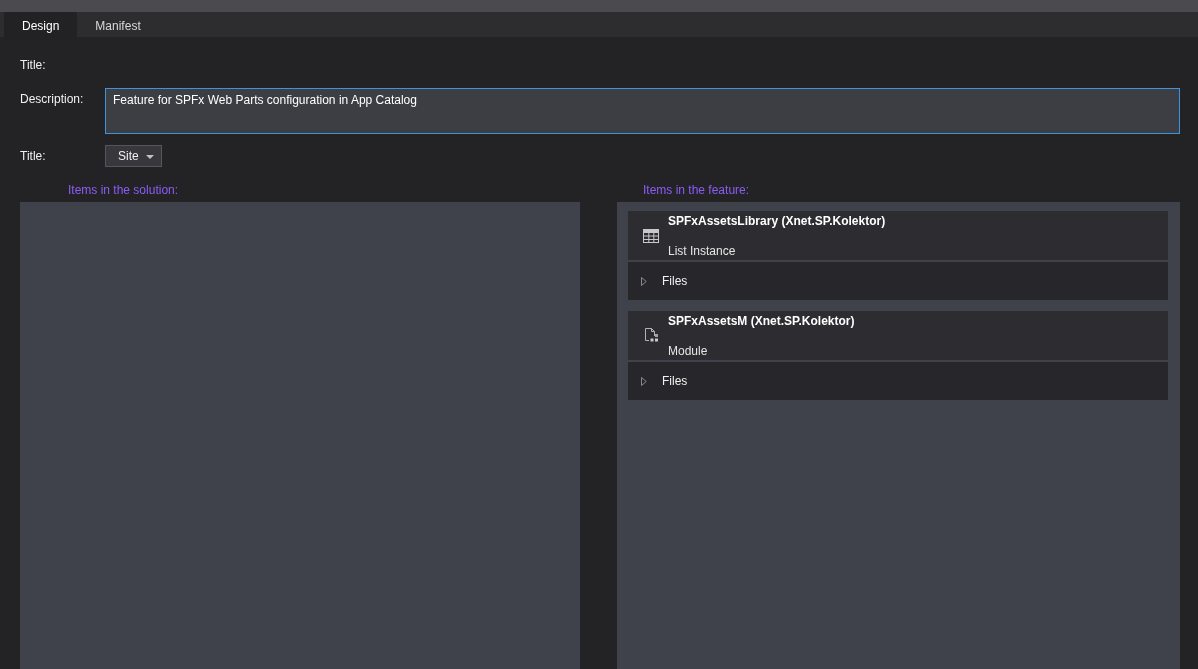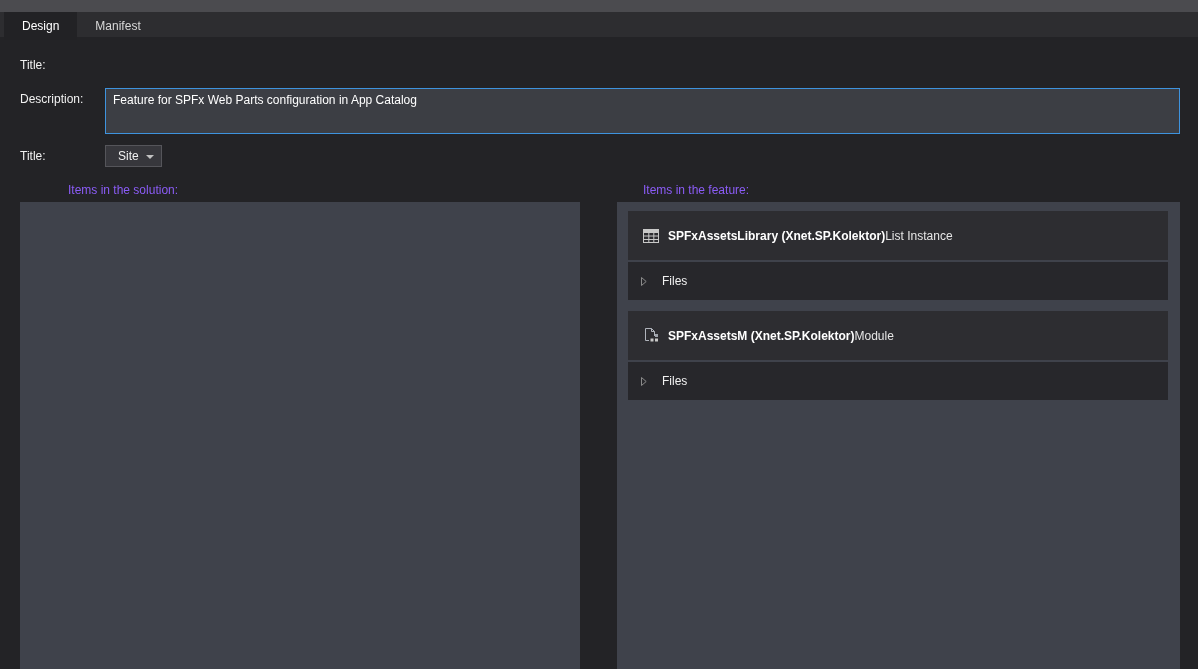--- a/index.html
+++ b/index.html
@@ -123,21 +123,21 @@
     background: #2d2d31;
     display: flex; align-items: center;
     cursor: default;
   }
   .item-icon {
     width: 18px; height: 18px;
     margin-left: 14px; margin-right: 8px;
     flex: 0 0 auto;
     display: flex; align-items: center; justify-content: center;
   }
-  .item-text { display: flex; flex-direction: row; gap: 0; }
+  .item-text { display: flex; flex-direction: column; gap: 16px; }
   .item-title { font-weight: bold; color: #ffffff; }
   .item-sub { color: #e6e6e6; }
 
   .files-row {
     height: 38px;
     margin-top: 2px;
     background: #27272b;
     display: flex; align-items: center;
     cursor: default;
   }

